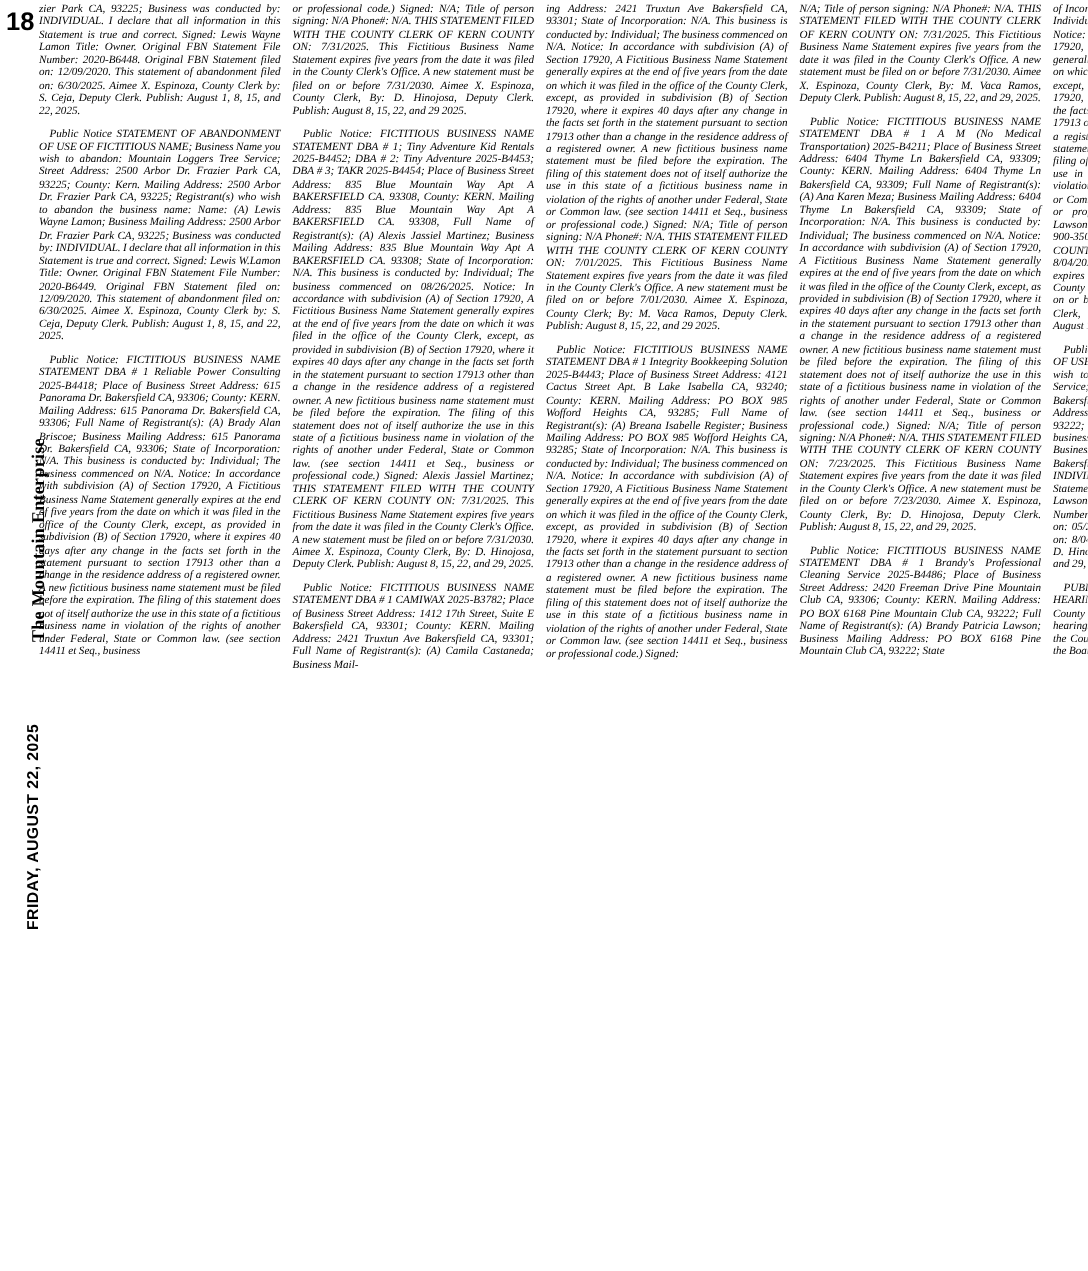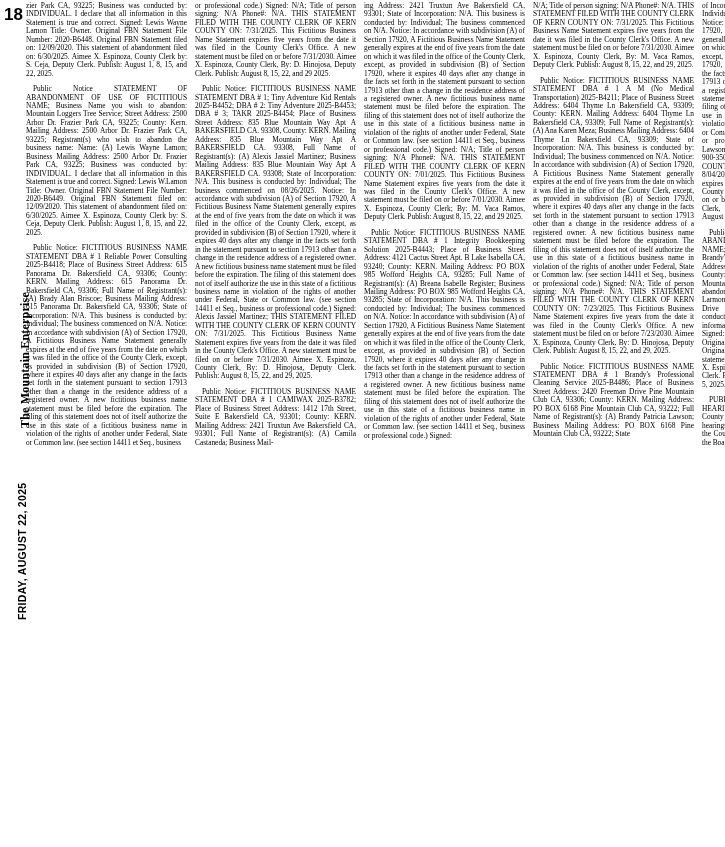--- a/index.html
+++ b/index.html
@@ -69,20 +69,21 @@
     letter-spacing: 0.3px;
   }
   .columns {
     position: absolute;
     left: 26px;
     top: 2px;
     right: 4px;
     bottom: 2px;
     display: flex;
     gap: 8px;
+    font-style: italic;
   }
   .col {
     width: 161px;
     flex: 0 0 161px;
     position: relative;
   }
   .blk {
     font-size: 7.4px;
     line-height: 8.45px;
     text-align: justify;

